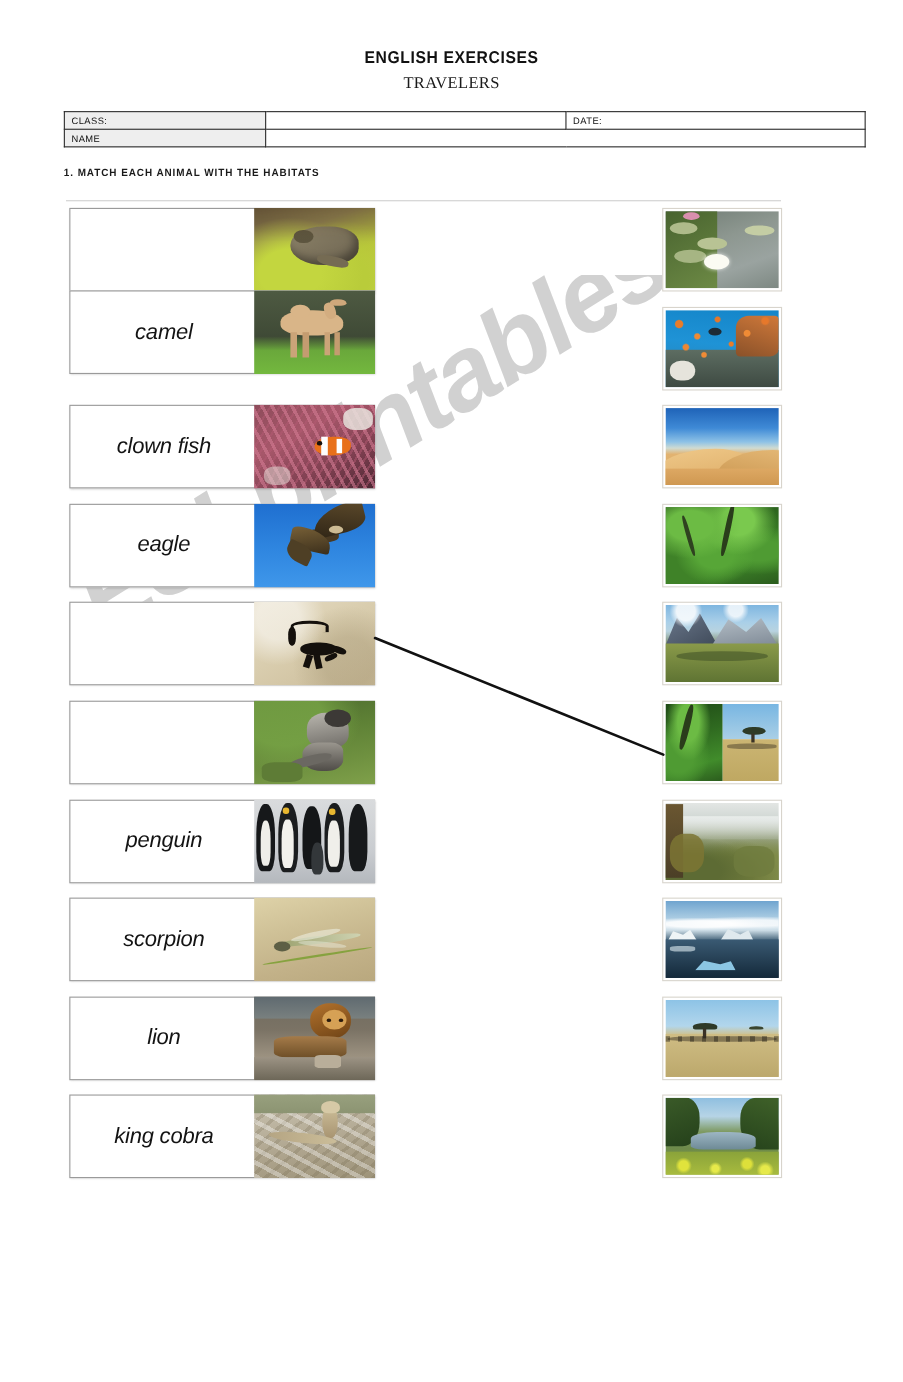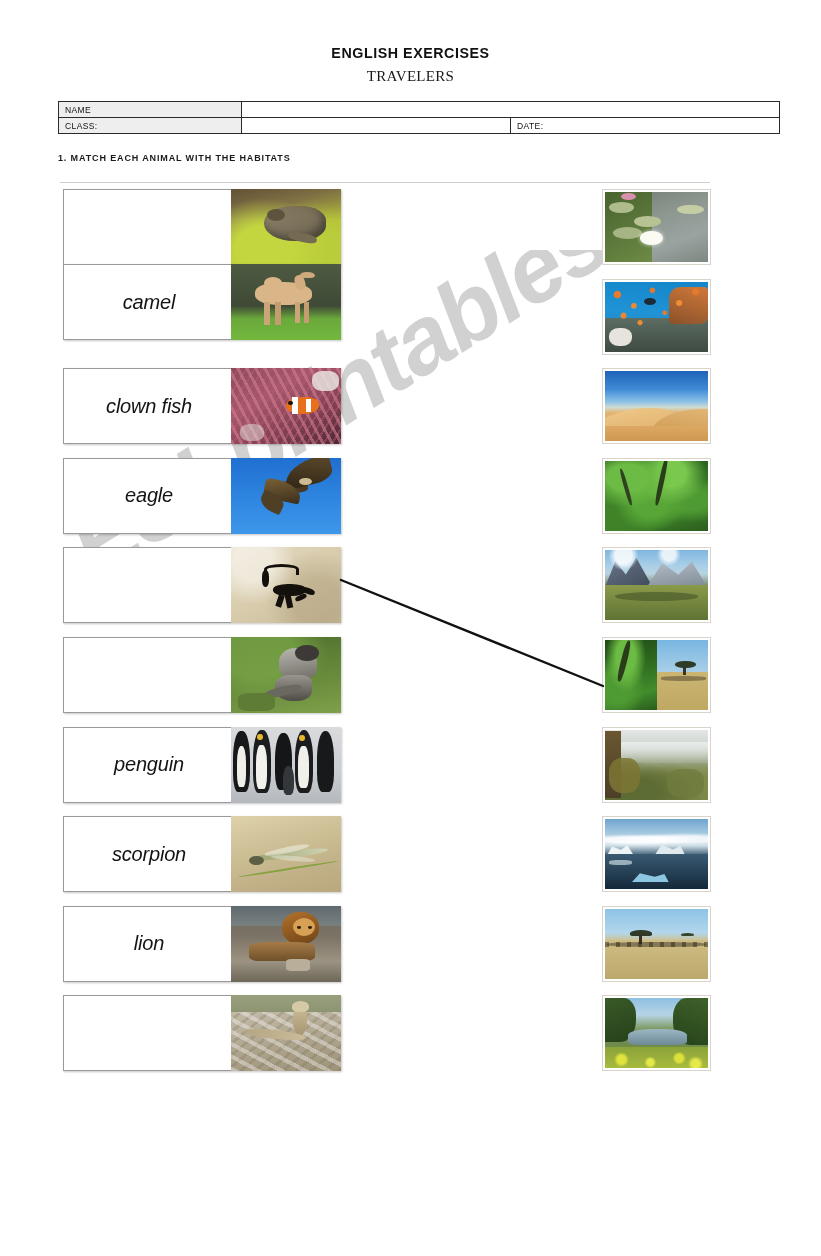--- a/index.html
+++ b/index.html
@@ -185,27 +185,27 @@
 <body>
 
 <div class="header">
   <div class="title-main">ENGLISH EXERCISES</div>
   <div class="title-sub">TRAVELERS</div>
 </div>
 
 <table class="info-table">
   <tbody>
       <tr>
-    <td class="lbl">NAME</td>
-    <td class="mid-wide" colspan="2"></td>
-  </tr>
-  <tr>
     <td class="lbl">CLASS:</td>
     <td class="mid"></td>
     <td class="date">DATE:</td>
+  </tr>
+  <tr>
+    <td class="lbl">NAME</td>
+    <td class="mid-wide" colspan="2"></td>
   </tr>
 </tbody>
   </table>
 
 <div class="instruction">1. MATCH EACH ANIMAL WITH THE HABITATS</div>
 <div class="hrule"></div>
 
 <div class="watermark">
   <div class="watermark-text">ESLprintables.com</div>
 </div>
@@ -319,20 +319,21 @@
     <div style="position:absolute;left:46%;top:8%;width:34%;height:42%;border-radius:46%;background:linear-gradient(160deg,#b3722c,#6e4316)"></div>
     <div style="position:absolute;left:56%;top:16%;width:20%;height:24%;border-radius:50%;background:#d6a155"></div>
     <div style="position:absolute;left:60%;top:26%;width:4%;height:4%;border-radius:50%;background:#2a1a0c"></div>
     <div style="position:absolute;left:70%;top:26%;width:4%;height:4%;border-radius:50%;background:#2a1a0c"></div>
     <div style="position:absolute;left:16%;top:48%;width:60%;height:26%;border-radius:26%;background:linear-gradient(180deg,#a57b49,#6d4e27)"></div>
     <div style="position:absolute;left:0;top:72%;width:100%;height:28%;background:linear-gradient(180deg,#9c9384,#6d6758)"></div>
     <div style="position:absolute;left:50%;top:70%;width:22%;height:16%;border-radius:22%;background:#b9ae9a"></div>
       </div>
     </div>
     <div class="card" style="top: 995.4px;">
+      <div class="card-label">king cobra</div>
       <div class="card-photo">
     <div class="scene" style="background:linear-gradient(170deg,#c9c2b0 0%,#bdb5a1 30%,#ada38c 64%,#9d9379 100%)"></div>
     <div class="scene" style="background:repeating-linear-gradient(28deg,rgba(255,255,255,.35) 0 4px,transparent 4px 11px),repeating-linear-gradient(-40deg,rgba(120,110,85,.25) 0 3px,transparent 3px 9px)"></div>
     <div style="position:absolute;left:0;top:0;width:100%;height:22%;background:linear-gradient(180deg,#98a07e,#8c9472)"></div>
     <div style="position:absolute;left:56%;top:12%;width:13%;height:40%;border-radius:45%;background:linear-gradient(180deg,#cdbf9a,#a89471)"></div>
     <div style="position:absolute;left:55%;top:8%;width:16%;height:14%;border-radius:50% 50% 40% 40%;background:#d6c9a6"></div>
     <div style="position:absolute;left:12%;top:46%;width:56%;height:12%;border-radius:50%;background:linear-gradient(90deg,#b5a583,#cbbd99);transform:rotate(6deg)"></div>
       </div>
     </div>
   </div>

